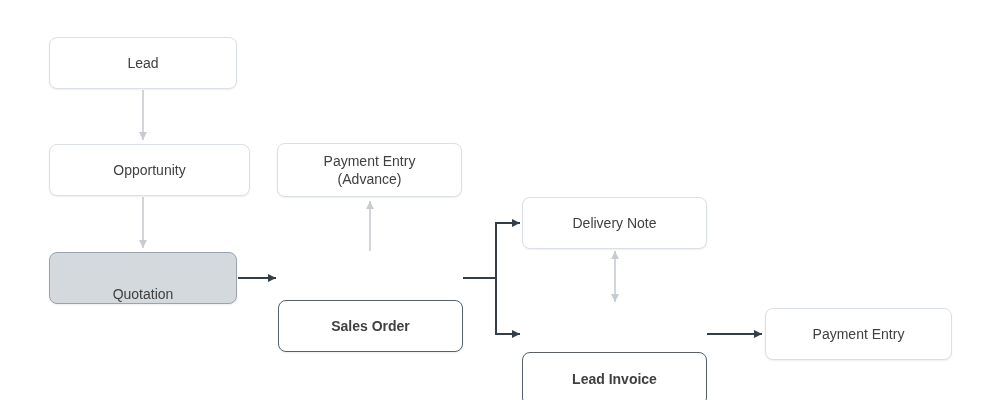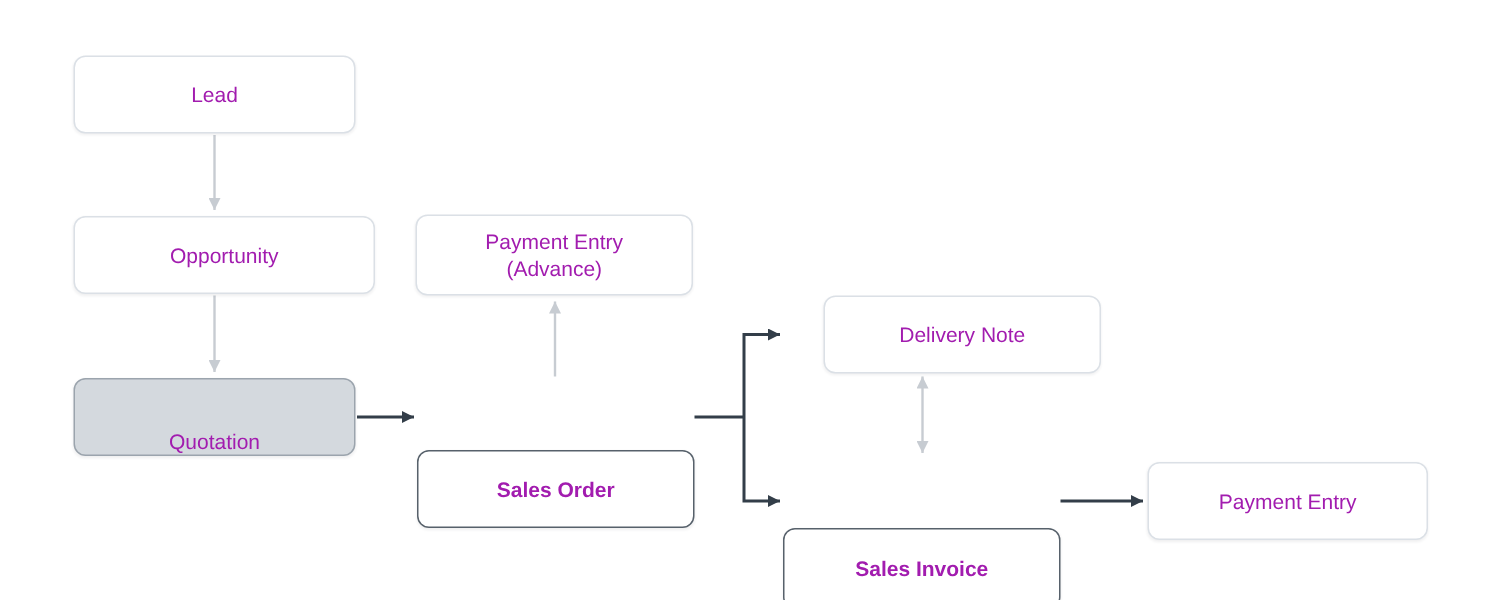--- a/index.html
+++ b/index.html
@@ -26,42 +26,42 @@
     box-sizing: border-box;
     display: flex;
     flex-direction: column;
     align-items: center;
     justify-content: center;
     text-align: center;
     background: #ffffff;
     border: 1px solid #dbe0e6;
     border-radius: 8px;
     box-shadow: 0 1px 2px rgba(27, 35, 46, 0.07);
-    color: #a21caf;
+    color: #404040;
     font-size: 14px;
     line-height: 1.32;
     cursor: pointer;
   }
   .node.emphasized {
     border-color: #57616b;
     font-weight: 700;
     margin-top: 48px;
   }
   .node.highlighted {
     background: #d4d9de;
     border-color: #9ba4ad;
     justify-content: flex-end;
   }
   
   #node-lead                  { left: 49px;  top: 37px;  width: 188px; height: 52px; }
   #node-opportunity           { left: 49px;  top: 144px; width: 201px; height: 52px; }
   #node-quotation             { left: 49px;  top: 252px; width: 188px; height: 52px; }
   #node-payment-entry-advance { left: 277px; top: 143px; width: 185px; height: 54px; }
   #node-sales-order           { left: 278px; top: 252px; width: 185px; height: 52px; }
-  #node-delivery-note         { left: 522px; top: 197px; width: 185px; height: 52px; margin-left: 27px; }
+  #node-delivery-note         { left: 522px; top: 197px; width: 185px; height: 52px; }
   #node-sales-invoice         { left: 522px; top: 304px; width: 185px; height: 54px; }
   #node-payment-entry         { left: 765px; top: 308px; width: 187px; height: 52px; }
 
   .edge-dark  { stroke: #333e49; stroke-width: 2;   fill: none; }
   .edge-light { stroke: #c7ccd2; stroke-width: 1.6; fill: none; }
 </style>
 </head>
 <body>
 
 <div class="canvas">
@@ -106,20 +106,20 @@
 
   <div class="node emphasized" id="node-sales-order">
     <span>Sales Order</span>
   </div>
 
   <div class="node" id="node-delivery-note">
     <span>Delivery Note</span>
   </div>
 
   <div class="node emphasized" id="node-sales-invoice">
-    <span>Sales Invoice</span>
+    <span>Lead Invoice</span>
   </div>
 
   <div class="node" id="node-payment-entry">
     <span>Payment Entry</span>
   </div>
 
 </div>
 
 </body></html>

